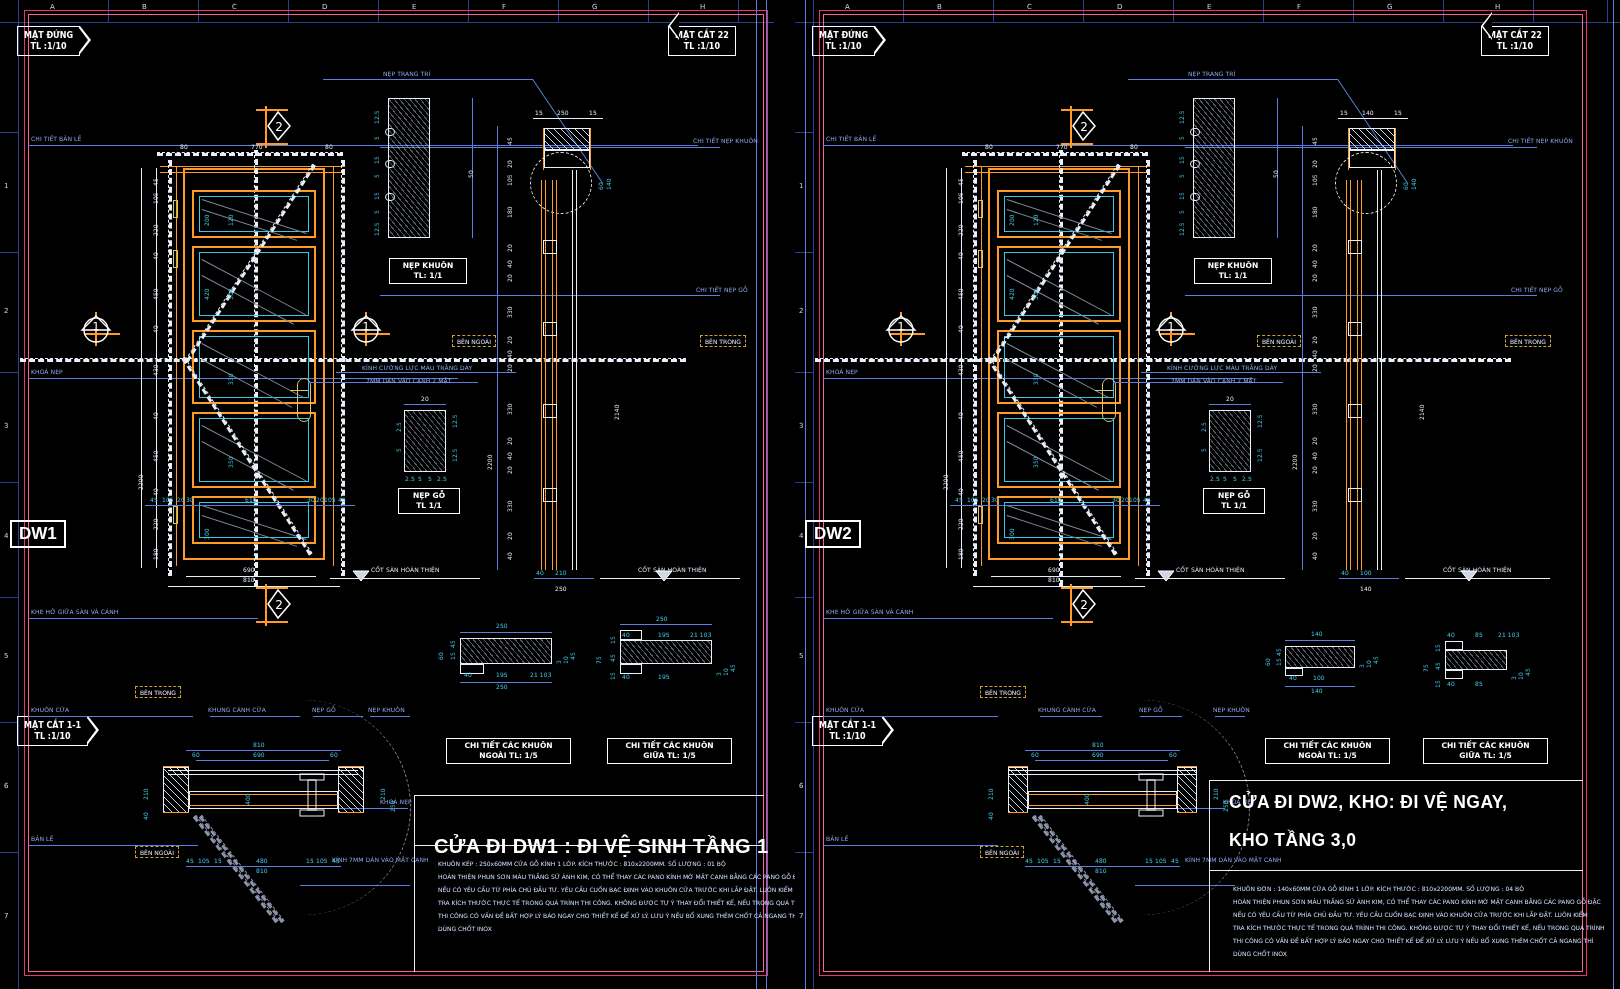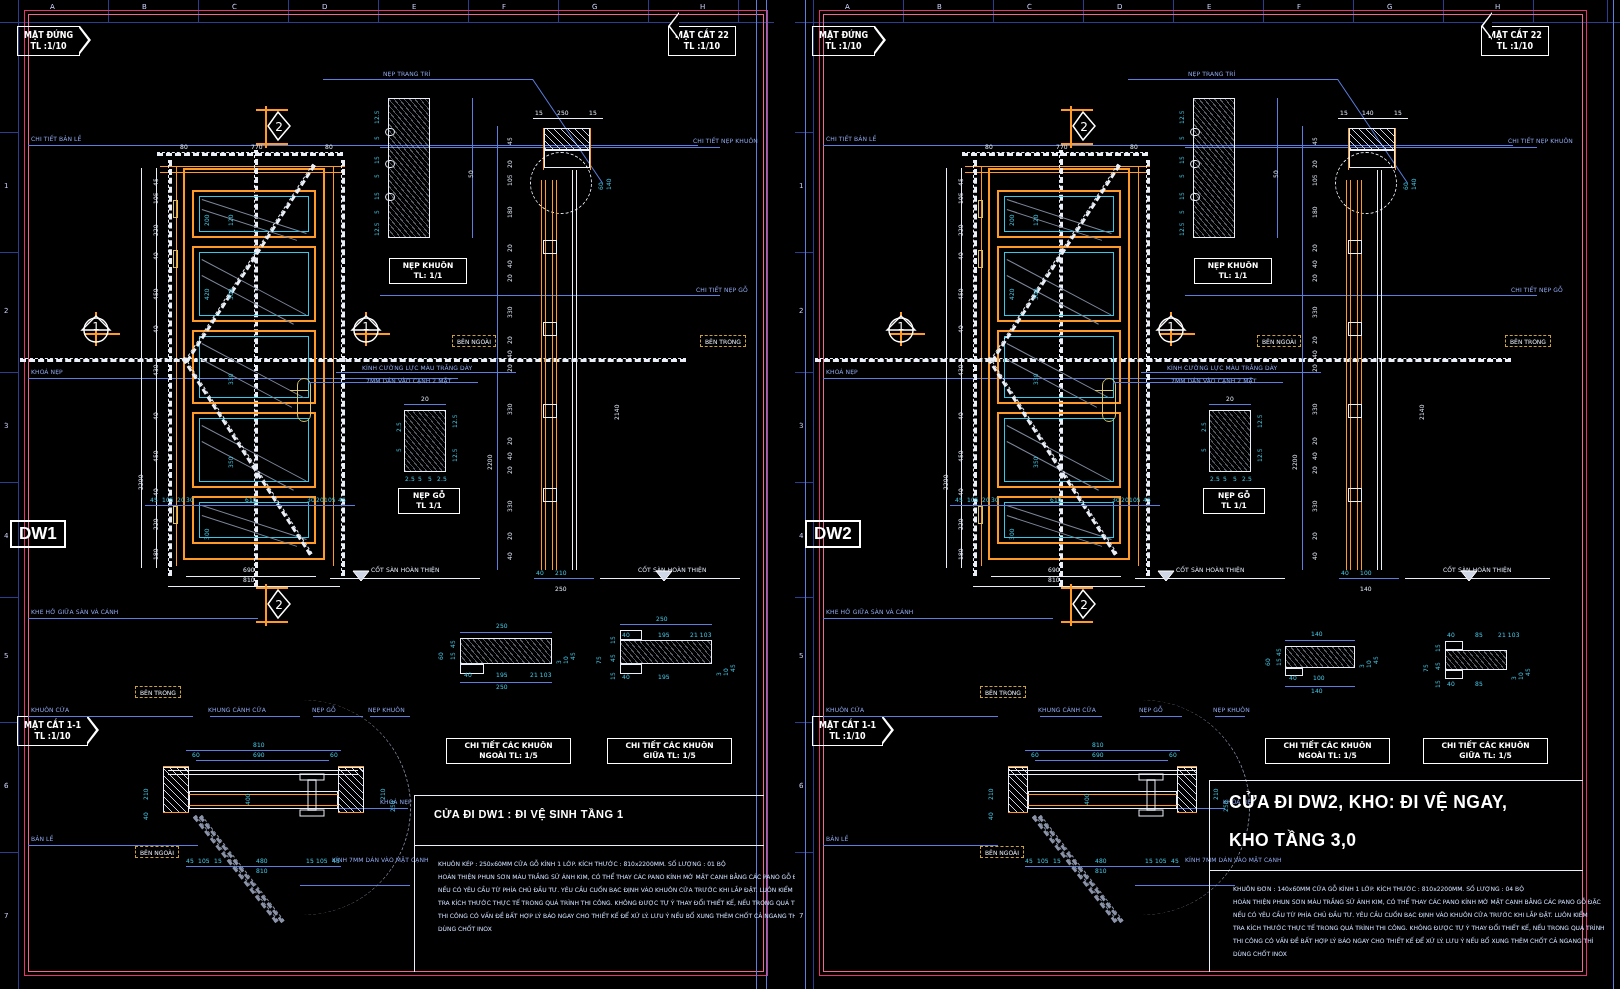--- a/index.html
+++ b/index.html
@@ -523,21 +523,21 @@
     <div class="t rot cy" style="left:723px;top:676px;">10</div>
     <div class="t rot cy" style="left:730px;top:672px;">45</div>
     <div class="tagbox" style="left:607px;top:738px;width:115px;">
       <span>CHI TIẾT CÁC KHUÔN</span><br>
       <span>GIỮA TL: 1/5</span>
     </div>
 
     <div class="ln hl c-wht" style="left:414px;top:795px;width:350px;"></div>
     <div class="ln vl c-wht" style="left:414px;top:795px;height:177px;"></div>
     <div class="ln hl c-wht" style="left:414px;top:845px;width:350px;"></div>
-    <div class="titletxt" style="left:434px;top:808px;font-size:11px;">CỬA ĐI DW1 : ĐI VỆ SINH TẦNG 1</div>
+    <div class="titletxt" style="left:434px;top:835px;font-size:20px;">CỬA ĐI DW1 : ĐI VỆ SINH TẦNG 1</div>
     <div class="notetxt" style="left:438px;top:859px;">KHUÔN KÉP : 250x60MM CỬA GỖ KÍNH 1 LỚP. KÍCH THƯỚC : 810x2200MM. SỐ LƯỢNG : 01 BỘ</div>
     <div class="notetxt" style="left:438px;top:872px;">HOÀN THIỆN PHUN SƠN MÀU TRẮNG SỬ ÁNH KIM, CÓ THỂ THAY CÁC PANO KÍNH MỜ MẶT CẠNH BẰNG CÁC PANO GỖ ĐẶC</div>
     <div class="notetxt" style="left:438px;top:885px;">NẾU CÓ YÊU CẦU TỪ PHÍA CHỦ ĐẦU TƯ. YÊU CẦU CUỐN BẠC ĐỊNH VÀO KHUÔN CỬA TRƯỚC KHI LẮP ĐẶT. LUÔN KIỂM</div>
     <div class="notetxt" style="left:438px;top:898px;">TRA KÍCH THƯỚC THỰC TẾ TRONG QUÁ TRÌNH THI CÔNG. KHÔNG ĐƯỢC TỰ Ý THAY ĐỔI THIẾT KẾ, NẾU TRONG QUÁ TRÌNH</div>
     <div class="notetxt" style="left:438px;top:911px;">THI CÔNG CÓ VẤN ĐỀ BẤT HỢP LÝ BÁO NGAY CHO THIẾT KẾ ĐỂ XỬ LÝ. LƯU Ý NẾU BỔ XUNG THÊM CHỐT CẢ NGANG THÌ</div>
     <div class="notetxt" style="left:438px;top:924px;">DÙNG CHỐT INOX</div>
   </div>
 
   <div class="panel right">
 

